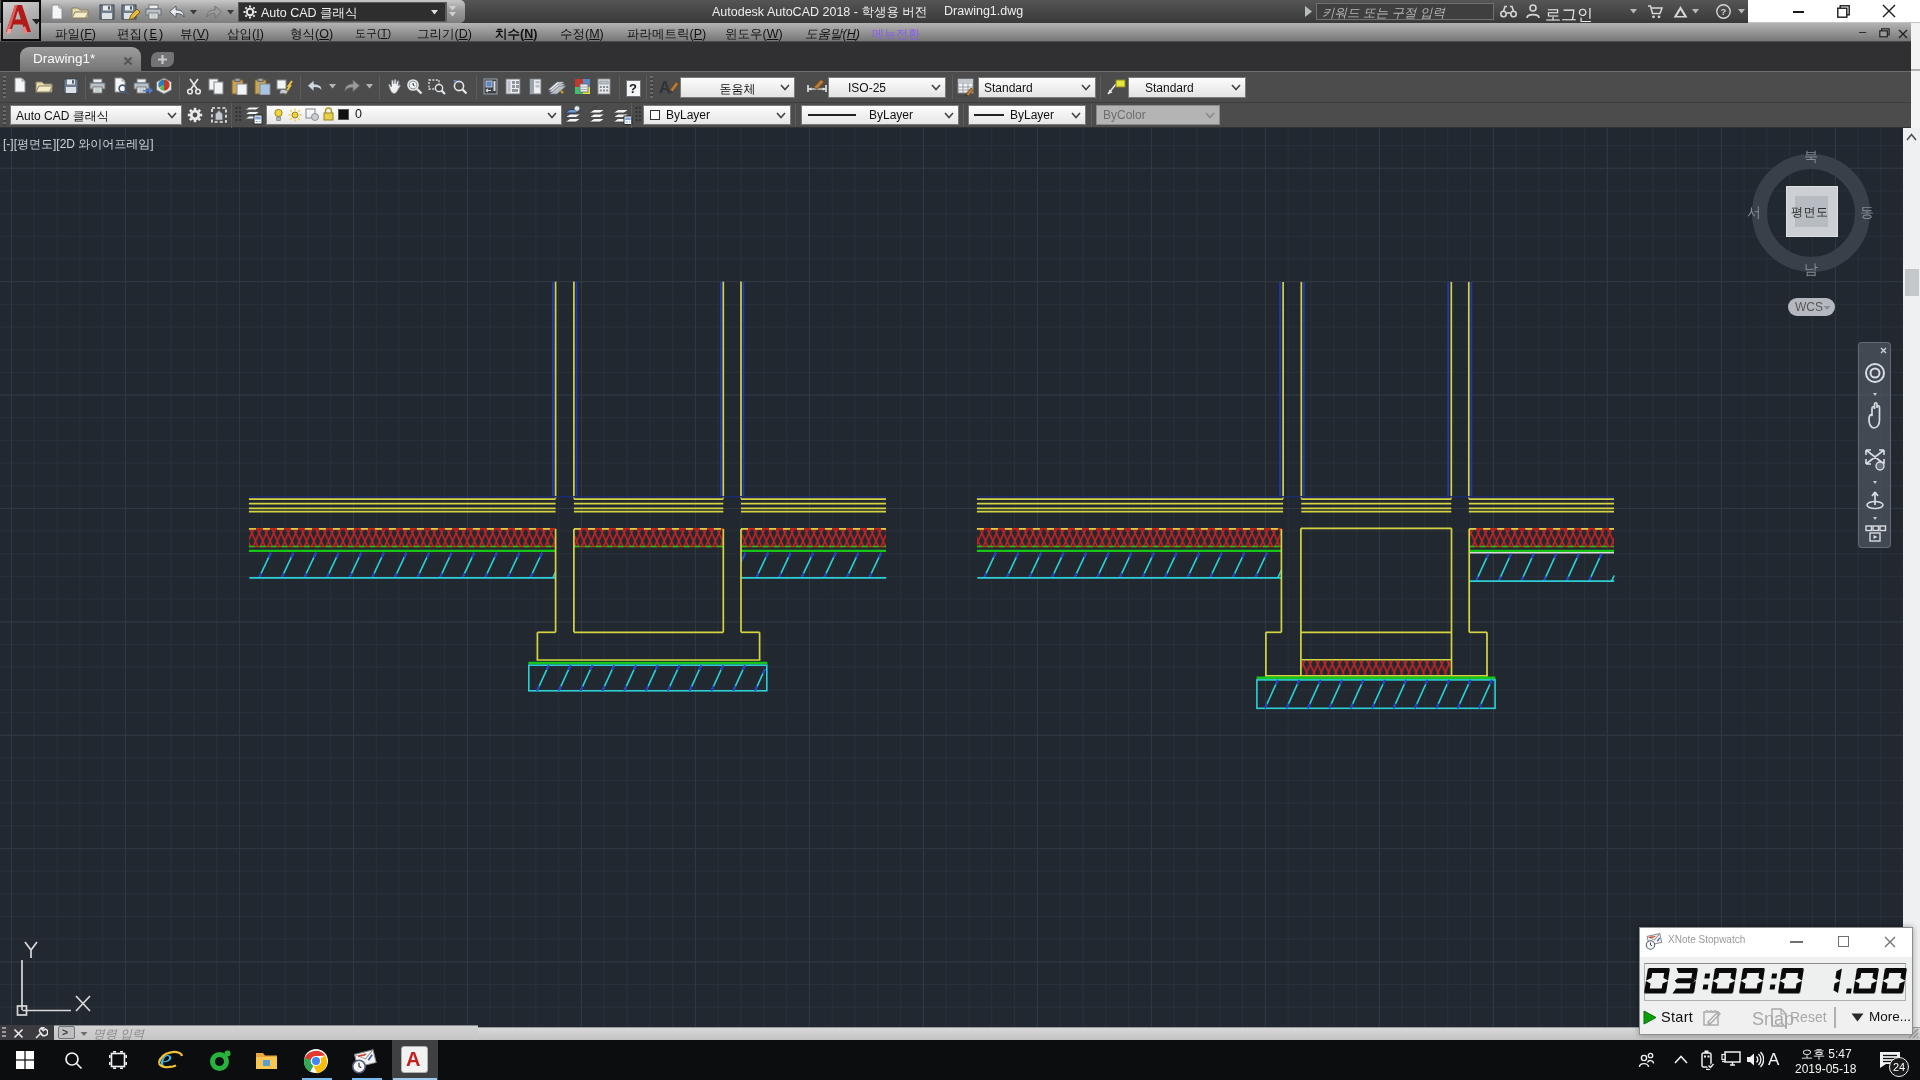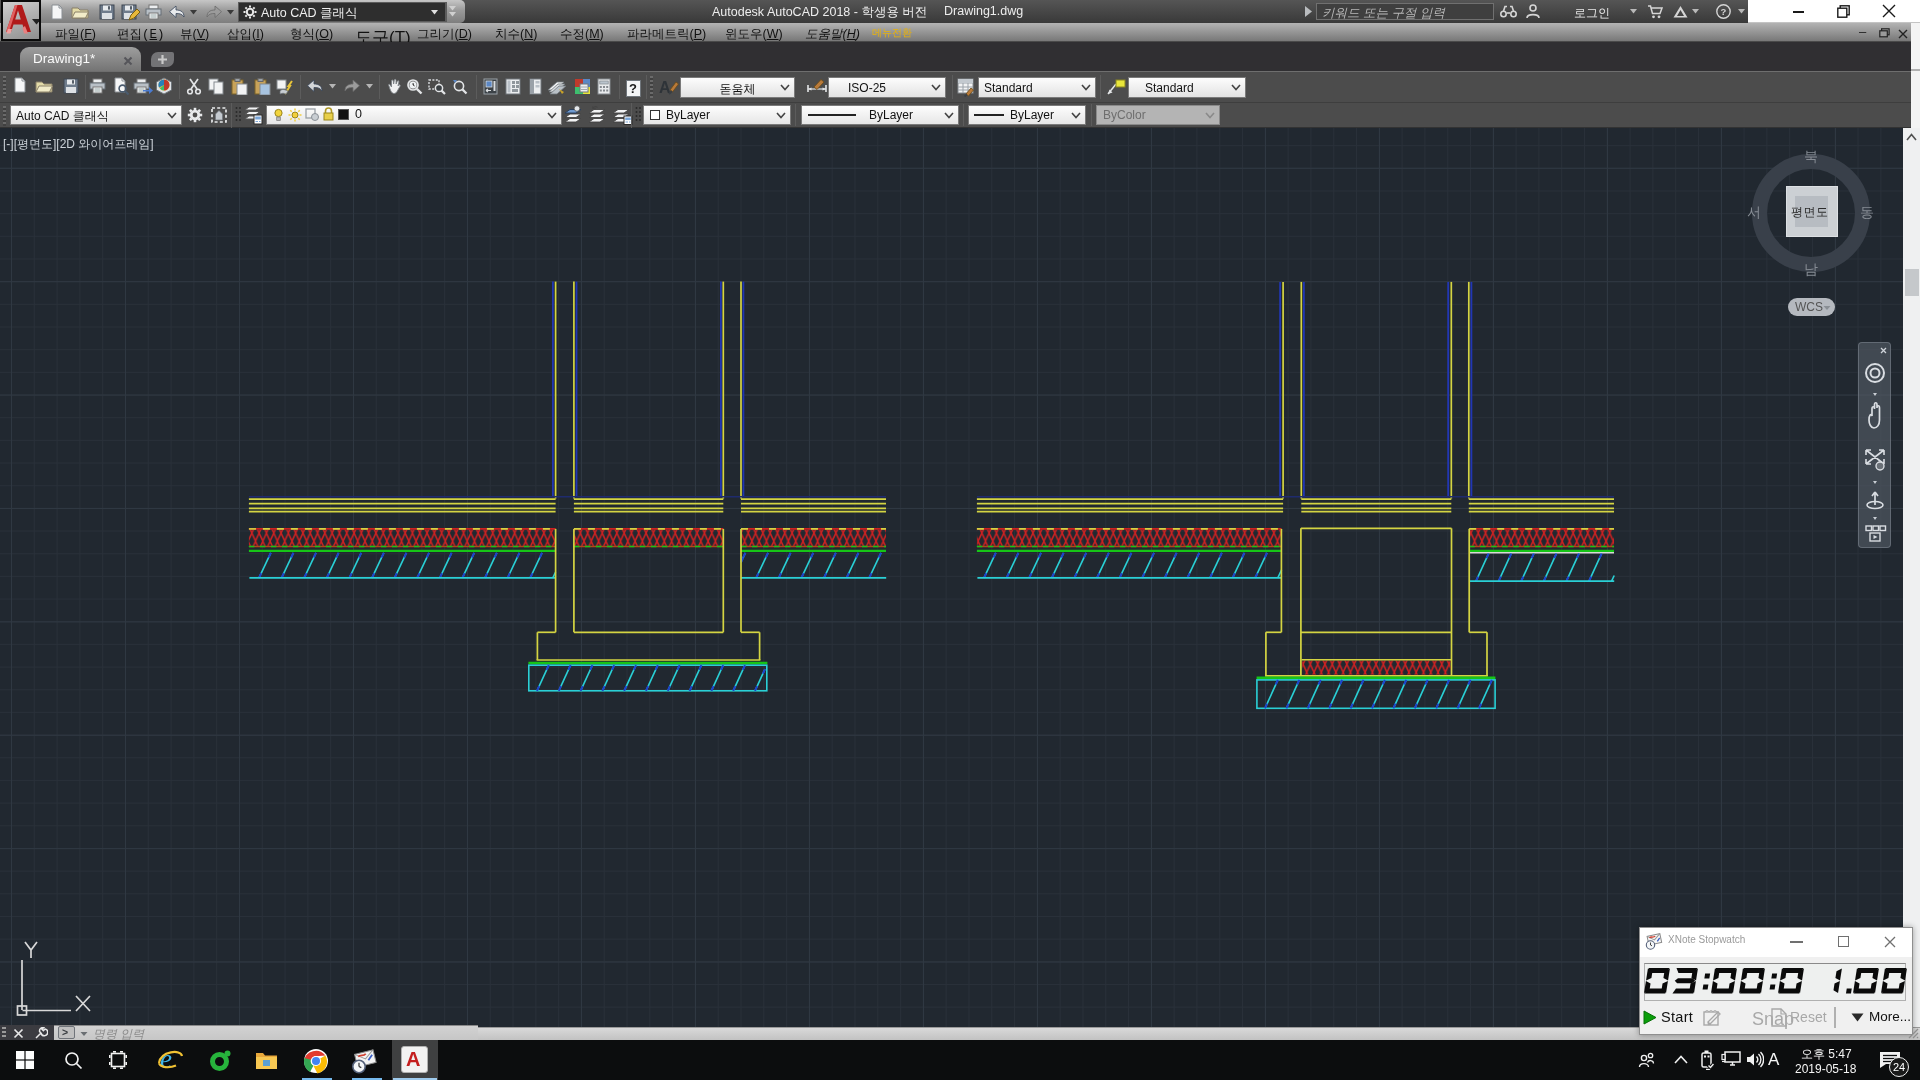--- a/index.html
+++ b/index.html
@@ -97,21 +97,21 @@
       <circle cx="3.5" cy="9" r="2.7"></circle>
       <circle cx="13.5" cy="9" r="2.7"></circle>
       <path d="M3.5 6 L5 1.5 L7 1.5 M13.5 6 L12 1.5 L10 1.5"></path>
       <path d="M7 8 L10 8"></path>
     </g>
   </svg>
 <svg class="ab" style="left:1526px;top:4px" width="14" height="15" viewBox="0 0 14 15">
 <circle cx="7" cy="4" r="3" fill="none" stroke="#d5d5d5" stroke-width="1.6"></circle>
 <path d="M1 14 C1 9.5 13 9.5 13 14" fill="none" stroke="#d5d5d5" stroke-width="1.6"></path>
   </svg>
-<div class="tx" style="left:1545px;top:5px;color:#e8e8e8;font-size:12px;margin-left:29px;">로그인</div>
+<div class="tx" style="left:1545px;top:5px;color:#e8e8e8;font-size:16px;">로그인</div>
 <svg class="ab" style="left:1630px;top:9px" width="7" height="5" viewBox="0 0 7 5">
     <path d="M0 0 L7 0 L3.5 4.5Z" fill="#b9b9b9"></path>
   </svg>
 <svg class="ab" style="left:1647px;top:5px" width="16" height="14" viewBox="0 0 16 14">
 <path d="M1 1 L3.5 1 L5.5 8.5 L13 8.5 L15 3 L4 3" fill="none" stroke="#d5d5d5" stroke-width="1.5"></path>
 <circle cx="6.5" cy="11.8" r="1.4" fill="#d5d5d5"></circle>
     <circle cx="12" cy="11.8" r="1.4" fill="#d5d5d5"></circle>
   </svg>
 <svg class="ab" style="left:1672px;top:5px" width="17" height="14" viewBox="0 0 17 14">
 <path d="M8.5 1 L15.5 12.5 L1.5 12.5 Z M8.5 5 L12 11 L5 11 Z" fill="#d5d5d5" fill-rule="evenodd"></path>
@@ -133,28 +133,28 @@
 <rect x="0.8" y="3.2" width="9" height="9" fill="#fff" stroke="#1a1a1a" stroke-width="1.4"></rect>
   </svg>
 <svg class="ab" style="left:1882px;top:4px" width="14" height="14" viewBox="0 0 14 14">
 <path d="M1 1 L13 13 M13 1 L1 13" stroke="#1a1a1a" stroke-width="1.4"></path>
   </svg>
 <div class="tx" style="left:55px;top:26px;color:#111;font-size:12.5px;">파일(<u>F</u>)</div>
 <div class="tx" style="left:117px;top:26px;color:#111;font-size:12.5px;font-family:Liberation Mono, monospace;">편집(<u>E</u>)</div>
 <div class="tx" style="left:180px;top:26px;color:#111;font-size:12.5px;">뷰(<u>V</u>)</div>
 <div class="tx" style="left:227px;top:26px;color:#111;font-size:12.5px;">삽입(<u>I</u>)</div>
 <div class="tx" style="left:290px;top:26px;color:#111;font-size:12.5px;">형식(<u>O</u>)</div>
-<div class="tx" style="left:355px;top:26px;color:#111;font-size:17px;">도구(<u>T</u>)</div>
+<div class="tx" style="left:355px;top:26px;color:#111;font-size:11px;">도구(<u>T</u>)</div>
 <div class="tx" style="left:417px;top:26px;color:#111;font-size:12.5px;">그리기(<u>D</u>)</div>
-<div class="tx" style="left:495px;top:26px;color:#111;font-size:12.5px;">치수(<u>N</u>)</div>
+<div class="tx" style="left:495px;top:26px;color:#111;font-size:12.5px;font-weight:bold;">치수(<u>N</u>)</div>
 <div class="tx" style="left:560px;top:26px;color:#111;font-size:12.5px;">수정(<u>M</u>)</div>
 <div class="tx" style="left:627px;top:26px;color:#111;font-size:12.5px;">파라메트릭(<u>P</u>)</div>
 <div class="tx" style="left:725px;top:26px;color:#111;font-size:12.5px;">윈도우(<u>W</u>)</div>
 <div class="tx" style="left:805px;top:26px;color:#111;font-size:12.5px;font-style:italic;">도움말(<u>H</u>)</div>
-<div class="tx" style="left:872px;top:26px;color:#eab308;font-size:10px;">메뉴전환</div>
+<div class="tx" style="left:872px;top:26px;color:#8b5cf6;font-size:12px;">메뉴전환</div>
 <div class="tx" style="left:1859px;top:24px;color:#222;font-size:13px;">–</div>
 <svg class="ab" style="left:1879px;top:28px" width="11" height="10" viewBox="0 0 11 10">
 <rect x="2.6" y="0.8" width="7.5" height="6" fill="none" stroke="#222" stroke-width="1.2"></rect>
 <rect x="0.8" y="2.8" width="7.5" height="6" fill="#9a9a9a" stroke="#222" stroke-width="1.2"></rect>
   </svg>
 <svg class="ab" style="left:1898px;top:29px" width="10" height="10" viewBox="0 0 10 10">
 <path d="M1 1 L9 9 M9 1 L1 9" stroke="#222" stroke-width="1.4"></path>
   </svg>
 <div class="ab" style="left:0px;top:42px;width:1920px;height:29px;background:#302f32;"></div>
 <div class="ab" style="left:20px;top:47px;width:121px;height:24px;background:linear-gradient(#9e9e9e,#747474);border-radius:9px 9px 0 0;"></div>

